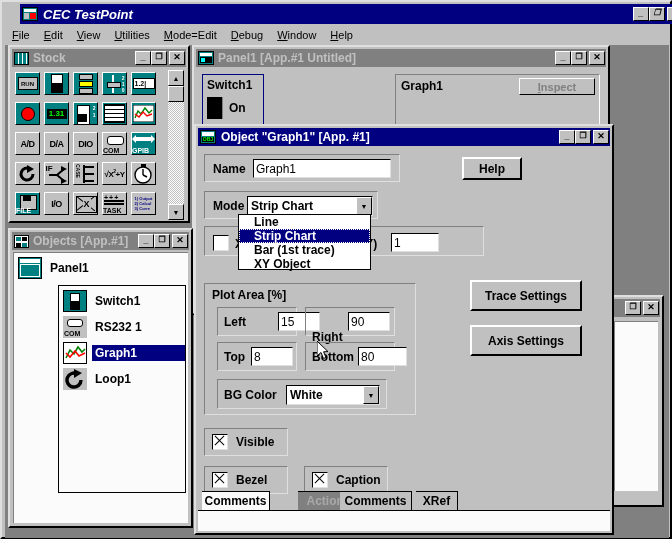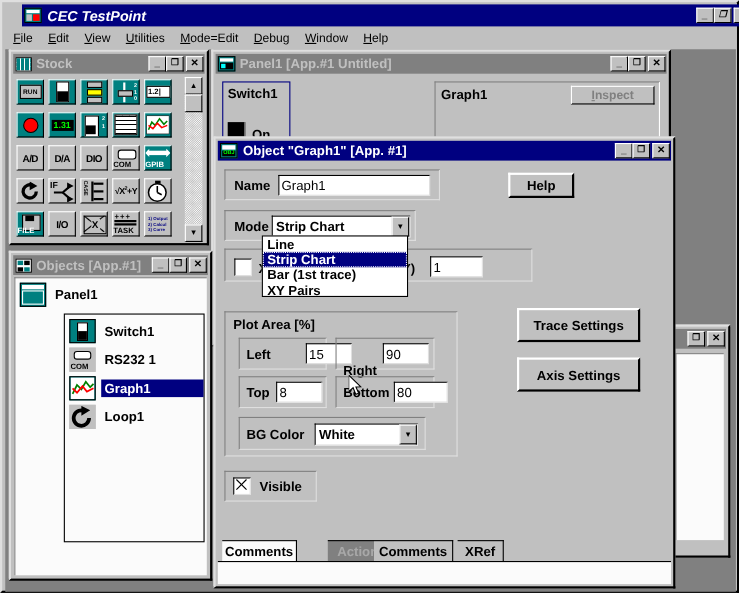--- a/index.html
+++ b/index.html
@@ -73,21 +73,21 @@
   .tico{width:24px;height:22px;margin-right:5px;position:relative;border:1px solid #000;box-sizing:border-box;overflow:hidden;flex:0 0 auto;}
   .tlabel{font-size:12px;font-weight:bold;color:#000;padding:1px 3px;white-space:nowrap;}
   .tlabel.sel{background:#000080;color:#fff;flex:1;}
   #treebox{position:absolute;left:44px;top:32px;right:2px;bottom:30px;border:1px solid #000;background:#fbfbfb;}
 
   
   #panel1{left:192px;top:45px;width:418px;height:270px;}
   #p1client{position:absolute;left:3px;top:22px;right:3px;bottom:3px;background:#c0c0c0;}
   #sw1{position:absolute;left:5px;top:5px;width:62px;height:58px;background:#c0c0c0;border:1px solid #000080;box-sizing:border-box;}
   #sw1 .cap{font-size:12px;font-weight:bold;margin:3px 0 0 4px;}
-  #sw1 .body{display:flex;align-items:center;margin-top:19px;margin-left:4px;}
+  #sw1 .body{display:flex;align-items:center;margin-top:5px;margin-left:4px;}
   #sw1 .knob{width:15px;height:22px;background:#000;border-right:1px solid #808080;}
   #sw1 .on{font-size:12px;font-weight:bold;margin-left:6px;}
   #g1{position:absolute;left:198px;top:5px;width:205px;height:60px;background:#c0c0c0;border-top:1px solid #808080;border-left:1px solid #808080;border-right:1px solid #fff;border-bottom:1px solid #fff;box-sizing:border-box;}
   #g1 .cap{font-size:12px;font-weight:bold;margin:4px 0 0 5px;}
   #inspect{position:absolute;right:4px;top:3px;width:76px;height:17px;background:#c0c0c0;
      border-top:1px solid #fff;border-left:1px solid #fff;border-right:1px solid #000;border-bottom:1px solid #000;
      display:flex;align-items:center;justify-content:center;font-size:11px;font-weight:bold;color:#808080;box-sizing:border-box;}
   #inspect u{text-decoration:underline;}
 
   
@@ -116,21 +116,21 @@
   .chk.on::before,.chk.on::after{content:"";position:absolute;left:0px;top:5px;width:13px;height:1px;background:#000;}
   .chk.on::before{transform:rotate(45deg);}
   .chk.on::after{transform:rotate(-45deg);}
 
   .combo{position:absolute;background:#fff;border-top:1px solid #000;border-left:1px solid #000;border-right:1px solid #dfdfdf;border-bottom:1px solid #dfdfdf;
          display:flex;align-items:center;box-sizing:border-box;font-size:12px;font-weight:bold;padding-left:3px;}
   .combobtn{margin-left:auto;width:16px;height:100%;background:#c0c0c0;border-top:1px solid #fff;border-left:1px solid #fff;border-right:1px solid #000;border-bottom:1px solid #000;
      display:flex;align-items:center;justify-content:center;font-size:7px;box-sizing:border-box;}
 
   #modelist{position:absolute;left:238px;top:214px;width:133px;height:56px;background:#fff;border:1px solid #000;box-sizing:border-box;z-index:40;}
-  .lopt{height:14px;font-size:12px;font-weight:bold;padding-left:4px;line-height:14px;white-space:nowrap;color:#000;box-sizing:border-box;}
+  .lopt{height:14px;font-size:12px;font-weight:bold;padding-left:15px;line-height:14px;white-space:nowrap;color:#000;box-sizing:border-box;}
   .lopt.sel{background:#000080;color:#fff;outline:1px dotted #fff;outline-offset:-1px;}
 
   
   #tabstrip{position:absolute;left:0;bottom:21px;width:100%;height:20px;}
   .tab{position:absolute;bottom:0;height:19px;font-size:12px;font-weight:bold;display:flex;align-items:center;justify-content:center;
        box-sizing:border-box;color:#000;}
   #tabline{position:absolute;left:0;bottom:20px;width:100%;height:1px;background:#000;}
   #tabbottom{position:absolute;left:0;bottom:0;width:100%;height:20px;background:#fbfbfb;border-top:1px solid #fff;}
 
   
@@ -641,20 +641,28 @@
           <span>Trace Settings</span>
         </div>
       <div class="btn" style="position:absolute;left:272px;top:178px;width:112px;height:31px;">
           <span>Axis Settings</span>
         </div>
 
       <div class="gbox" style="left:6px;top:281px;width:84px;height:28px;display:flex;align-items:center;">
         <div class="chk on" style="margin-left:7px;width:16px;height:16px;"></div>
         <div class="lab" style="margin-left:8px;">Visible</div>
       </div>
+      <div class="gbox" style="left:6px;top:319px;width:84px;height:28px;display:flex;align-items:center;">
+        <div class="chk on" style="margin-left:7px;width:16px;height:16px;"></div>
+        <div class="lab" style="margin-left:8px;">Bezel</div>
+      </div>
+      <div class="gbox" style="left:106px;top:319px;width:84px;height:28px;display:flex;align-items:center;">
+        <div class="chk on" style="margin-left:7px;width:16px;height:16px;"></div>
+        <div class="lab" style="margin-left:8px;">Caption</div>
+      </div>
 
       <div id="tabbottom"></div>
       <div id="tabline"></div>
       <div id="tabstrip">
         <div class="tab" style="left:4px;width:68px;background:#fbfbfb;border-top:1px solid #000;border-right:1px solid #000;transform:skewX(0deg);">
           <span>Comments</span>
         </div>
         <div class="tab" style="left:76px;width:62px;background:#808080;color:#a8a8a8;border-top:1px solid #000;border-right:1px solid #000;margin-left:24px;">
           <span>Actions</span>
         </div>
@@ -666,20 +674,20 @@
         </div>
       </div>
 
     </div>
   </div>
 
   <div id="modelist">
     <div class="lopt"><span>Line</span></div>
     <div class="lopt sel"><span>Strip Chart</span></div>
     <div class="lopt"><span>Bar (1st trace)</span></div>
-    <div class="lopt"><span>XY Pairs</span></div>
+    <div class="lopt"><span>XY Object</span></div>
   </div>
 
   <svg id="cursor" viewBox="0 0 12 19">
     <polygon points="0,0 0,15 4,11.5 6.5,17.5 9,16.4 6.6,10.8 11,10.6" fill="#ffffff" stroke="#000000" stroke-width="1"></polygon>
   </svg>
 
 </div>
 
 </body></html>

